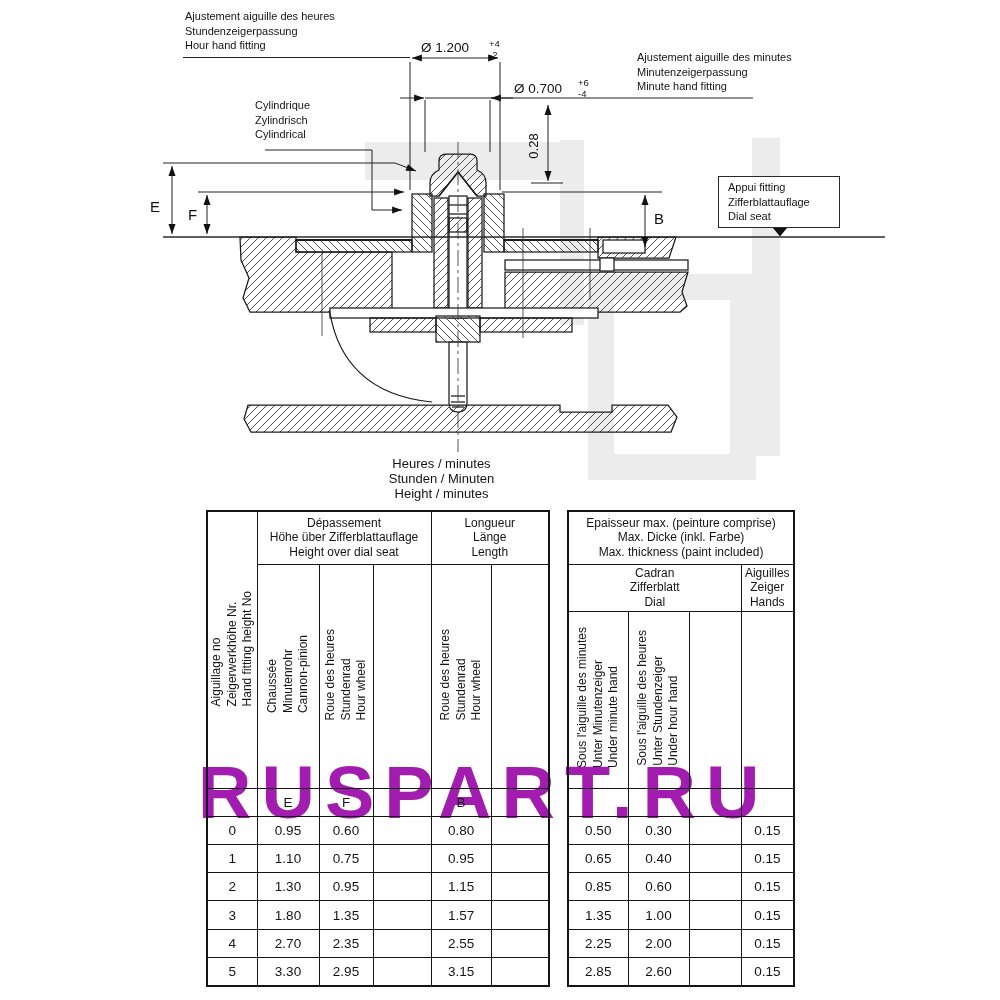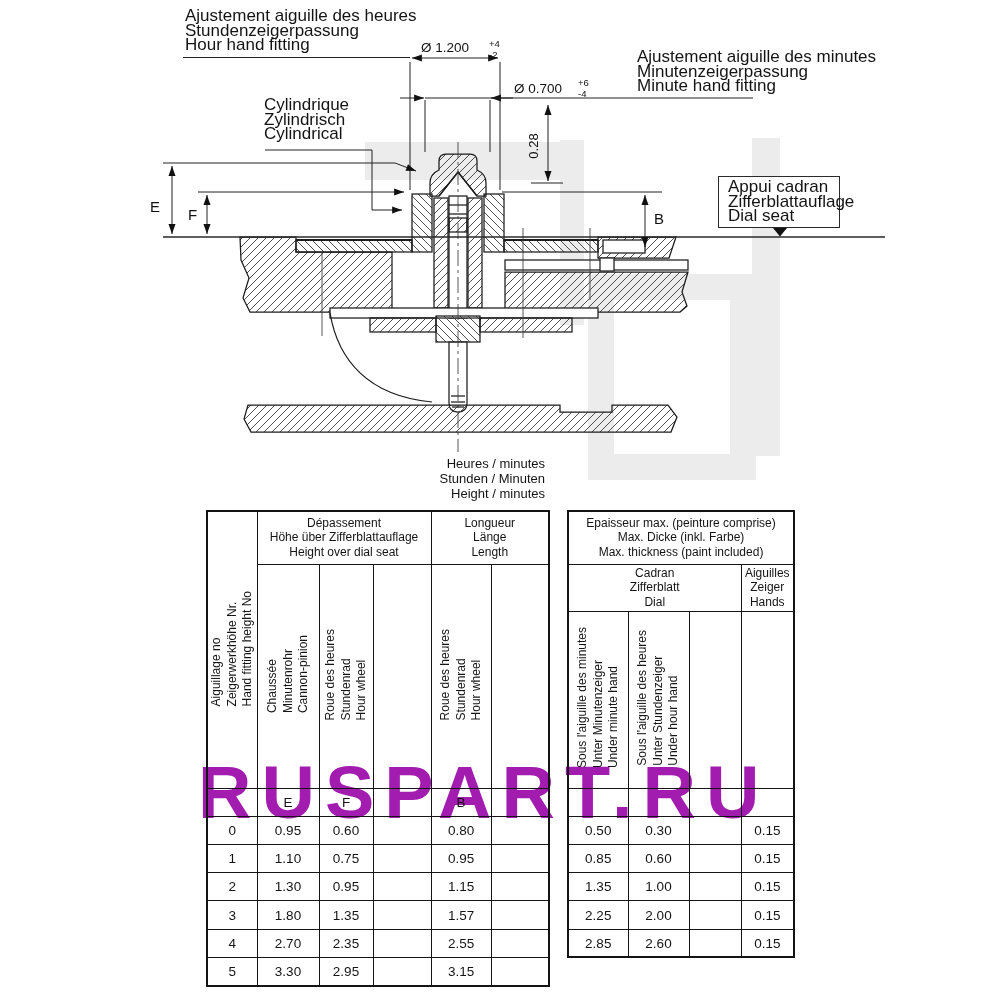--- a/index.html
+++ b/index.html
@@ -6,21 +6,21 @@
   #stage{position:relative;width:1000px;height:1000px;background:#fff;overflow:hidden;
          font-family:"Liberation Sans",sans-serif;color:#141414;}
   
   .wm{position:absolute;z-index:0;}
   .wm-bar{background:#ececec;}
   #wm-square{border:26px solid #ececec;background:transparent;}
   #wm-text{left:198px;top:750px;font-size:74px;font-weight:bold;letter-spacing:10px;
            color:#a21caf;white-space:nowrap;}
   
   #drawing{position:absolute;left:0;top:0;z-index:1;}
-  .lbl{position:absolute;z-index:2;font-size:17px;line-height:14.6px;white-space:nowrap;}
+  .lbl{position:absolute;z-index:2;font-size:11px;line-height:14.6px;white-space:nowrap;}
   #appui-box{border:1.3px solid #2a2a2a;width:122px;height:52px;padding:3px 0 0 9px;box-sizing:border-box;background:#fff;}
   #caption{width:175px;text-align:center;font-size:13px;line-height:15px;}
   
   .twrap{position:absolute;top:510px;z-index:2;}
   #tl-wrap{left:206px;} #tr-wrap{left:567px;}
   table.spec{border-collapse:collapse;table-layout:fixed;border:2px solid #141414;background:transparent;}
   table.spec td{border:1.4px solid #141414;padding:0;text-align:center;vertical-align:middle;
                 font-size:13.5px;background:transparent;}
   td.ghead{vertical-align:middle;}
   td.ghead div{font-size:12px;line-height:14.6px;}
@@ -153,31 +153,31 @@
   <div class="lbl" style="left:185px;top:9px;">
     <div>Ajustement  aiguille des heures</div>
     <div>Stundenzeigerpassung</div>
     <div>Hour hand fitting</div>
   </div>
   <div class="lbl" style="left:637px;top:50px;">
     <div>Ajustement aiguille des minutes</div>
     <div>Minutenzeigerpassung</div>
     <div>Minute hand fitting</div>
   </div>
-  <div class="lbl" style="left:264px;top:98px;">
+  <div class="lbl" style="left:255px;top:98px;">
     <div>Cylindrique</div>
     <div>Zylindrisch</div>
     <div>Cylindrical</div>
   </div>
   <div class="lbl" id="appui-box" style="left:718px;top:176px;">
-    <div>Appui cadran</div>
+    <div>Appui fitting</div>
     <div>Zifferblattauflage</div>
     <div>Dial seat</div>
   </div>
-  <div class="lbl" id="caption" style="left:370px;top:456px;text-align:right;">
+  <div class="lbl" id="caption" style="left:354px;top:456px;">
     <div>Heures / minutes</div>
     <div>Stunden / Minuten</div>
     <div>Height / minutes</div>
   </div>
 
   <div class="twrap" id="tl-wrap">
     <table class="spec" style="width:342px;">
       <colgroup>
           <col style="width:50px">
           <col style="width:62px">
@@ -343,20 +343,26 @@
         <td></td>
         <td></td>
       </tr>
       <tr class="r-data">
         <td>0.50</td>
         <td>0.30</td>
         <td></td>
         <td>0.15</td>
       </tr>
       <tr class="r-data">
+        <td>0.65</td>
+        <td>0.40</td>
+        <td></td>
+        <td>0.15</td>
+      </tr>
+      <tr class="r-data">
         <td>0.85</td>
         <td>0.60</td>
         <td></td>
         <td>0.15</td>
       </tr>
       <tr class="r-data">
         <td>1.35</td>
         <td>1.00</td>
         <td></td>
         <td>0.15</td>

